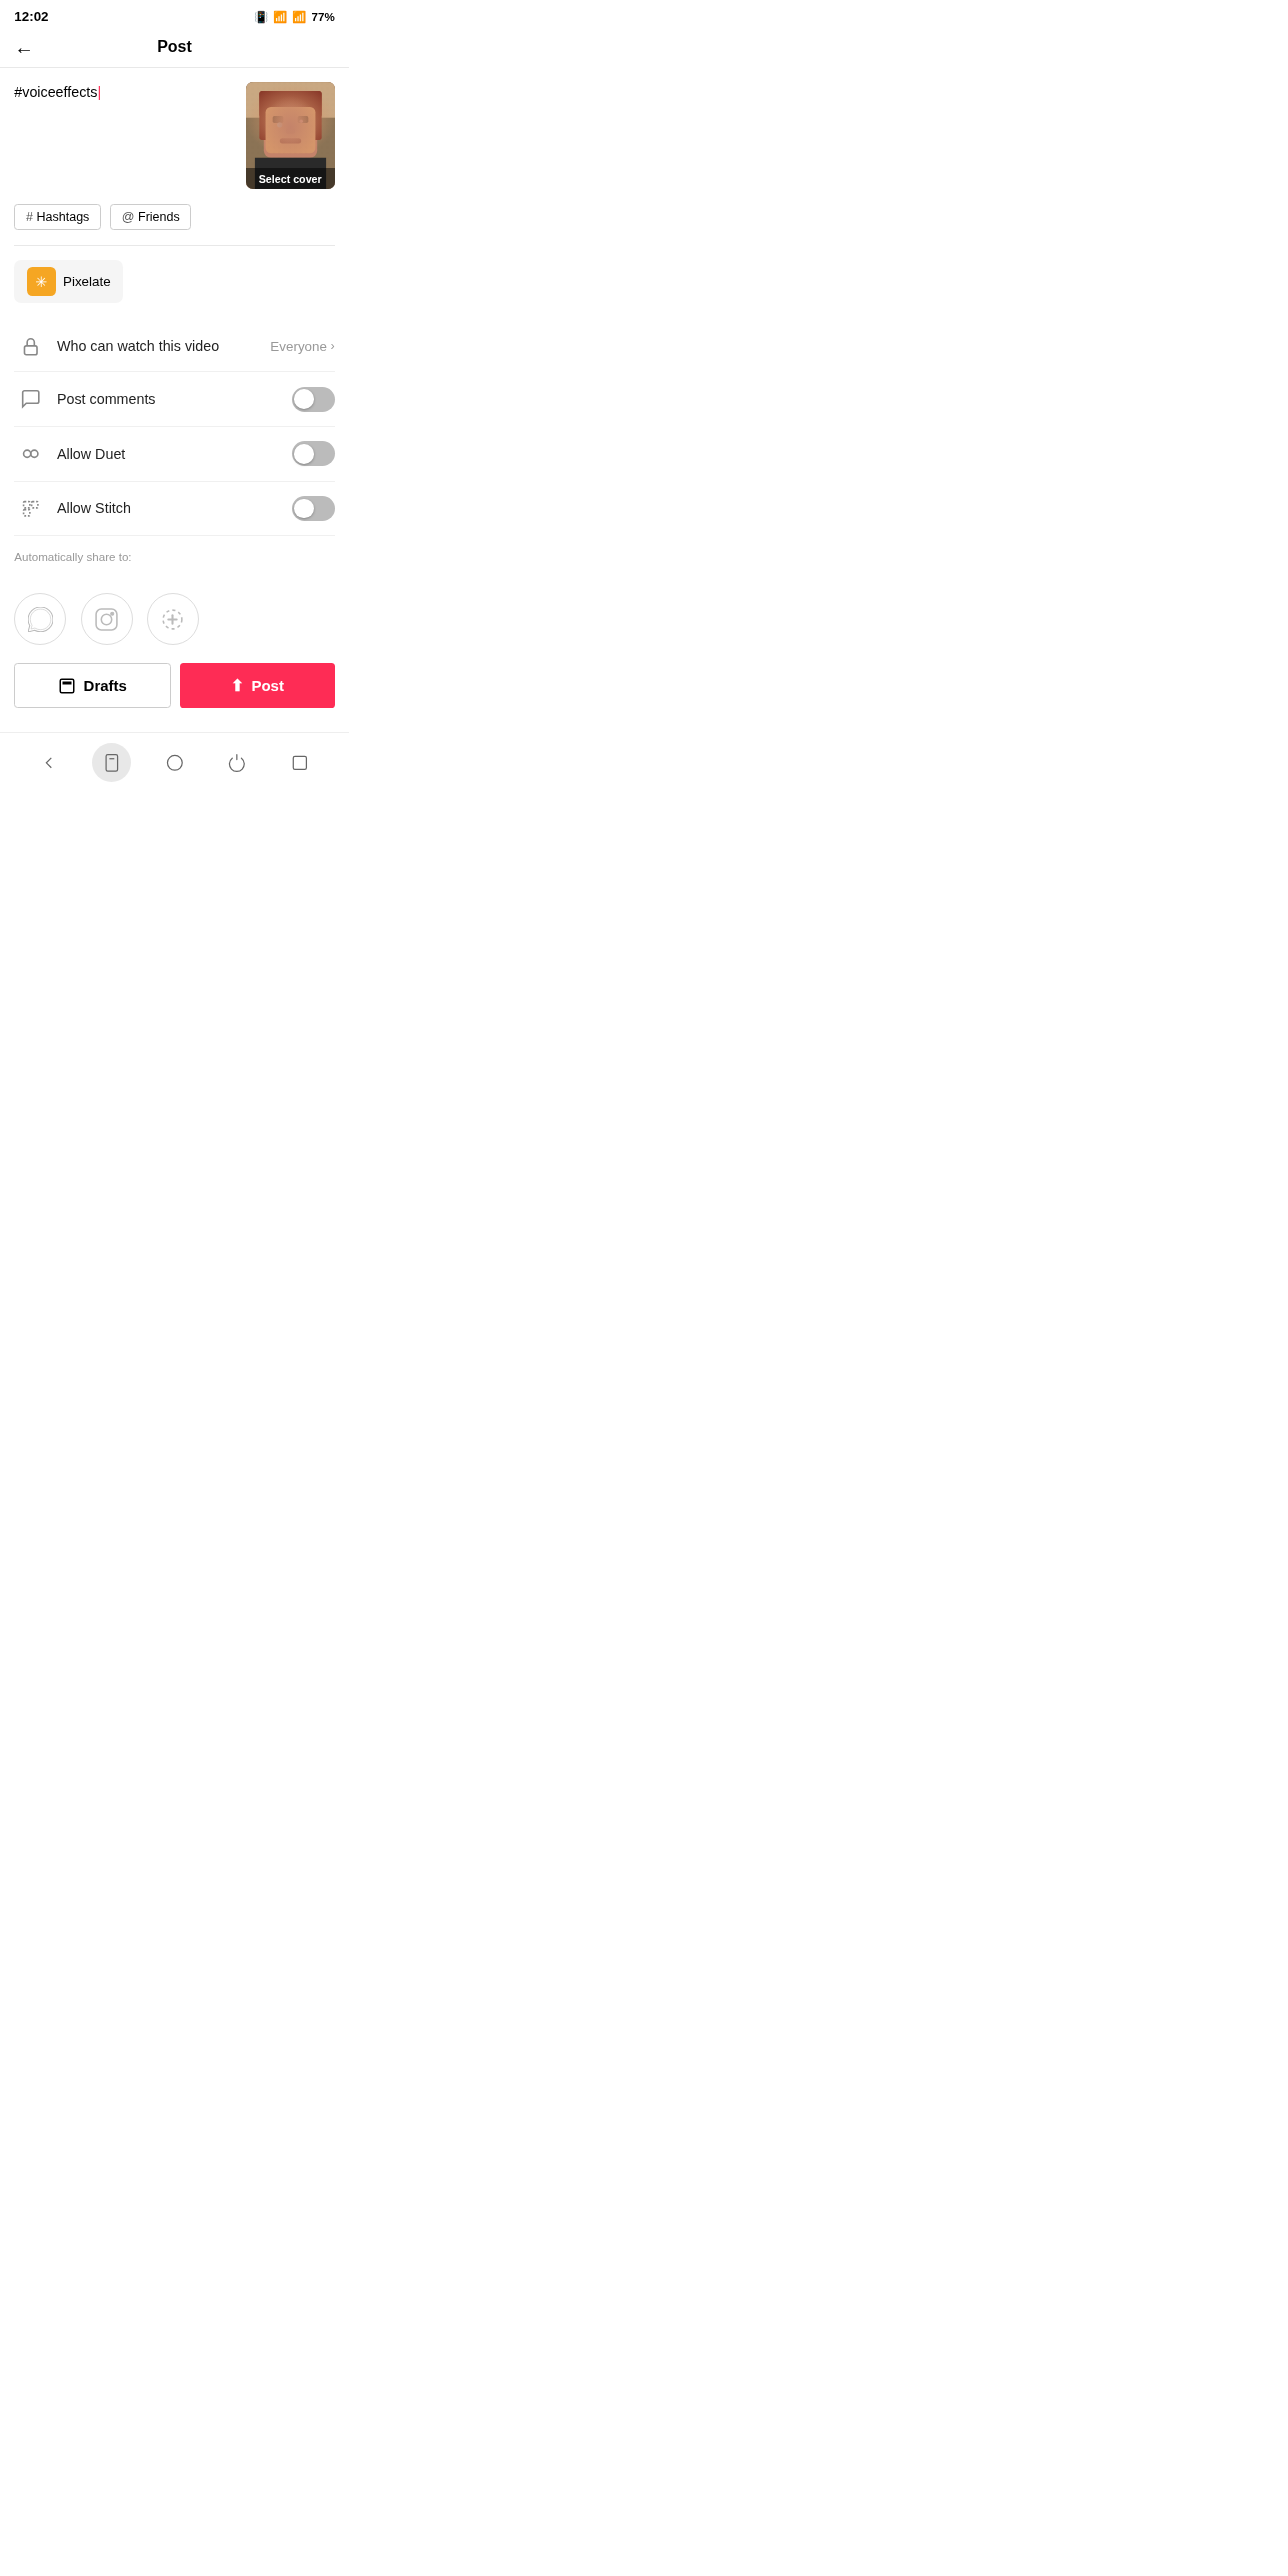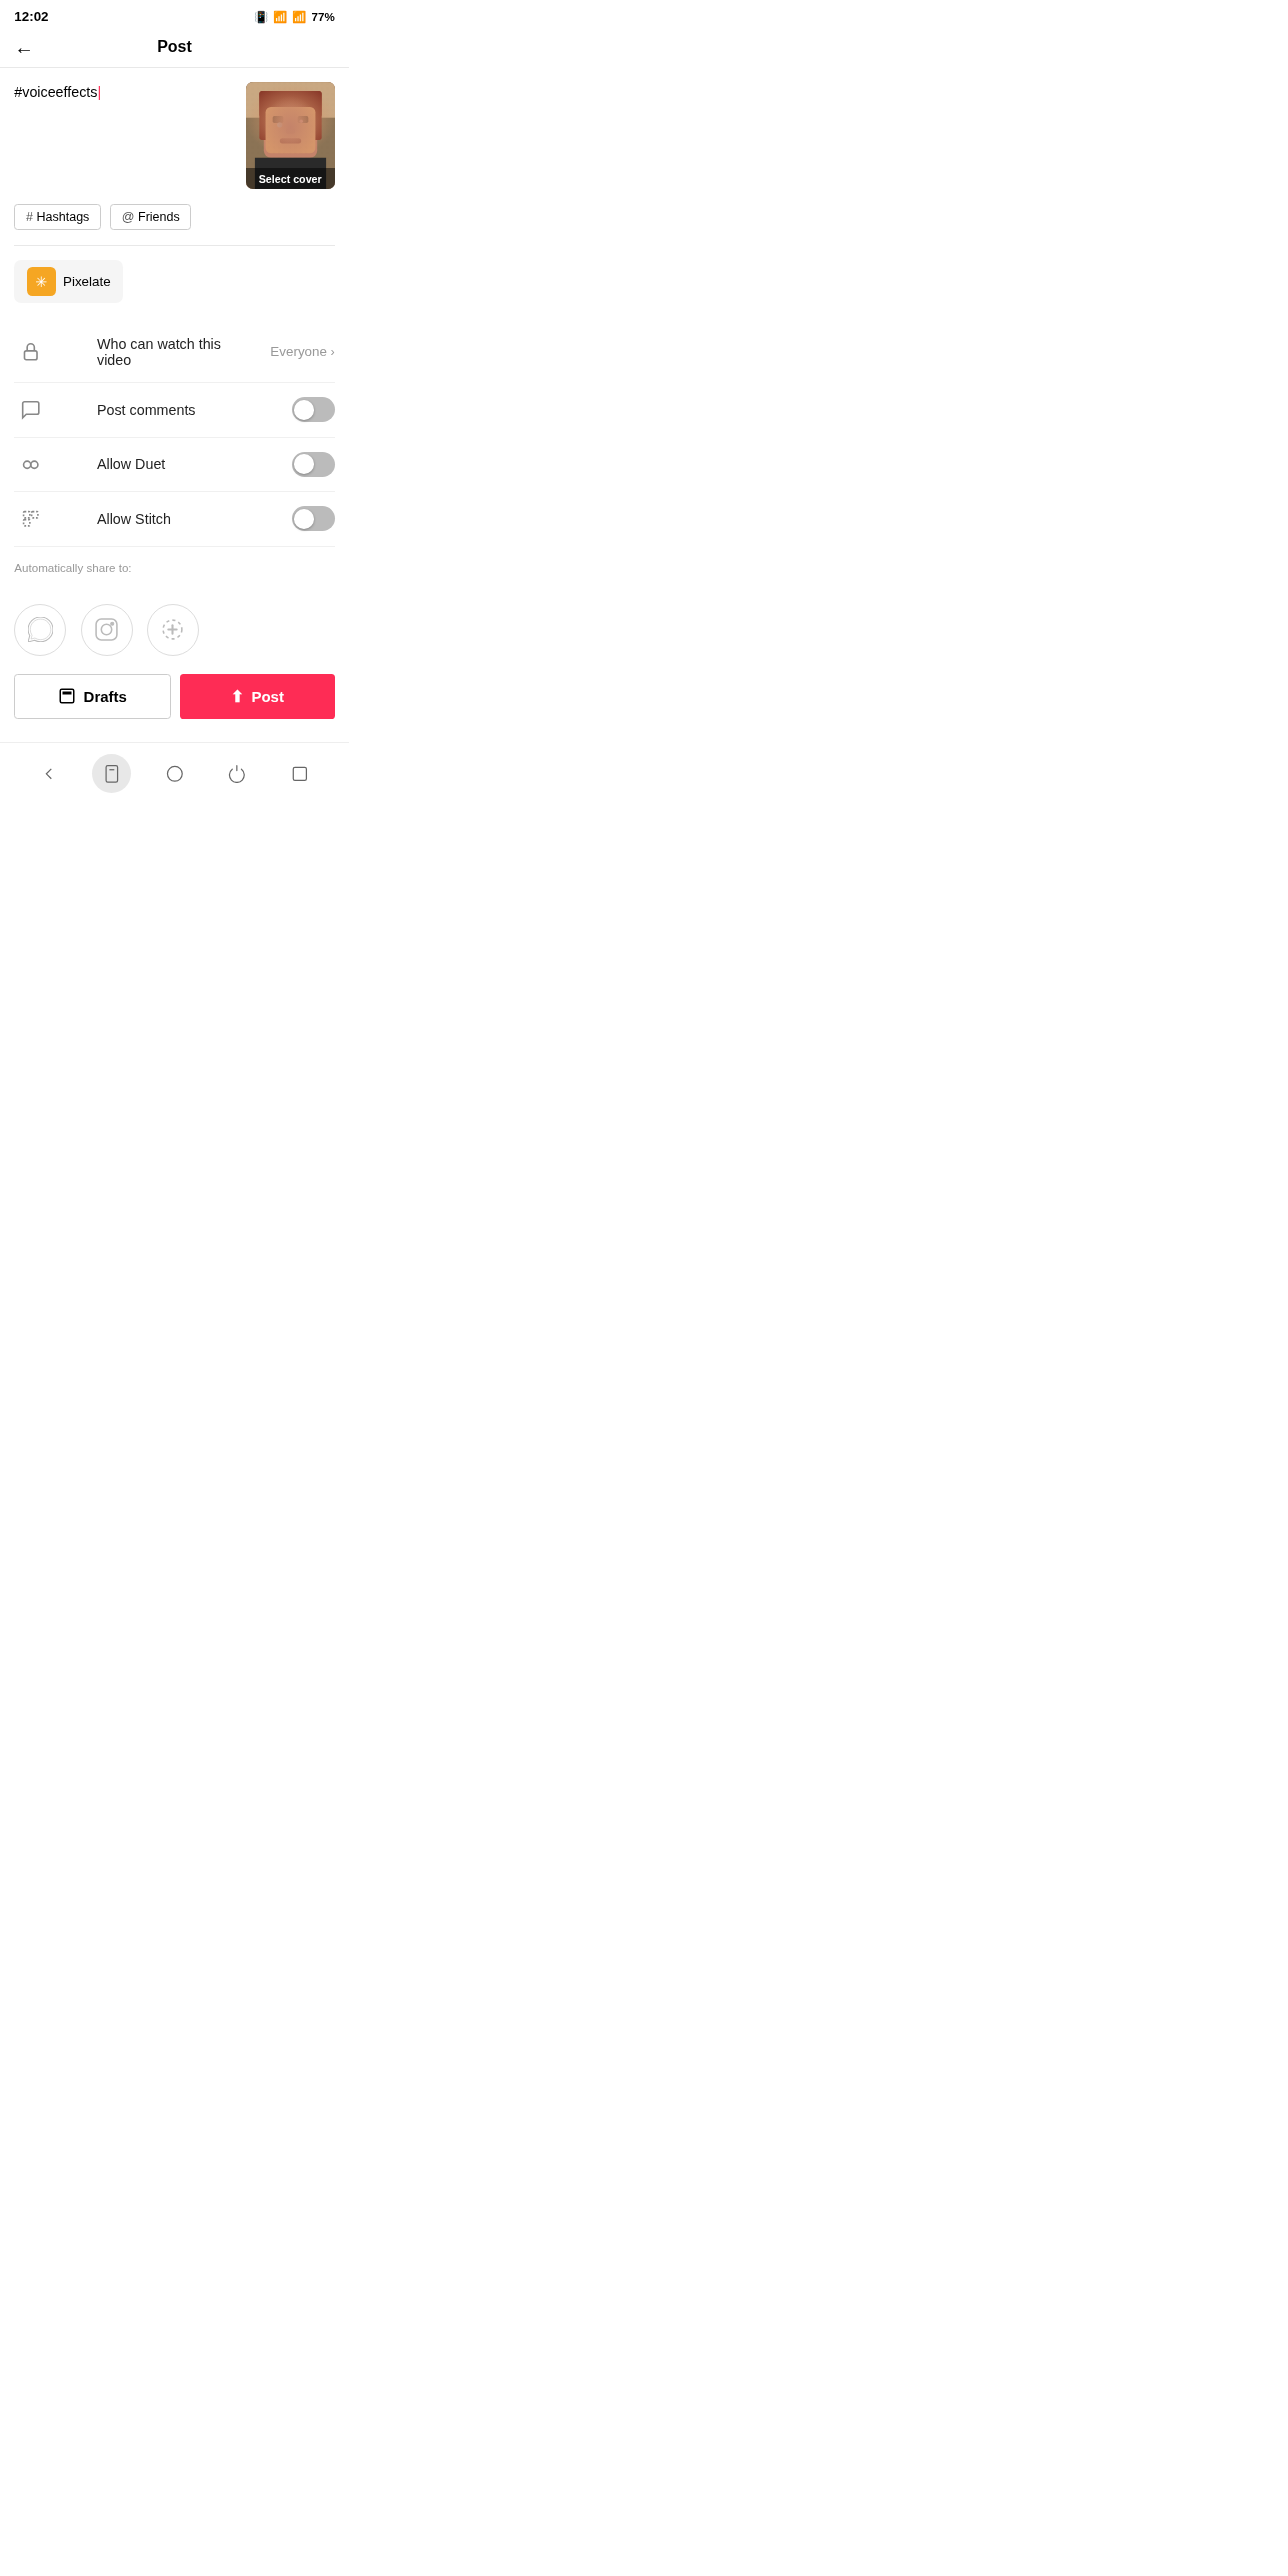--- a/index.html
+++ b/index.html
@@ -163,21 +163,20 @@
 
     
     .settings-section {
       margin-bottom: 7.2px;
     }
     .setting-row {
       display: flex;
       align-items: center;
       padding: 14.3px 0;
       border-bottom: 0.9px solid #f0f0f0;
-      gap: 40px;
     }
     .setting-icon {
       width: 32px;
       display: flex;
       align-items: center;
       justify-content: center;
       margin-right: 10.7px;
       flex-shrink: 0;
     }
     .setting-label {

